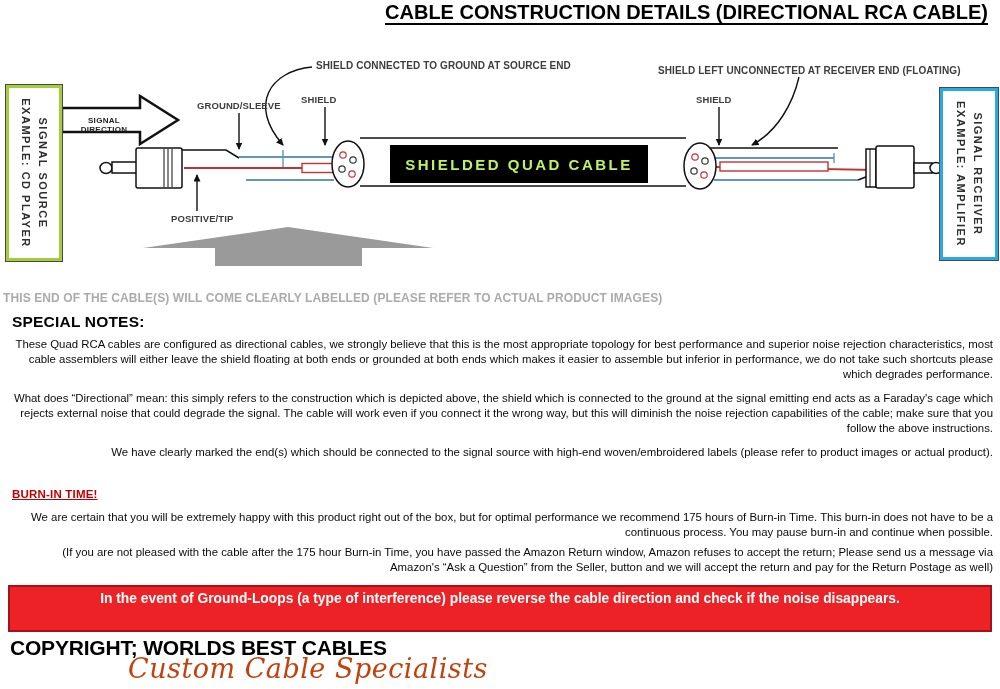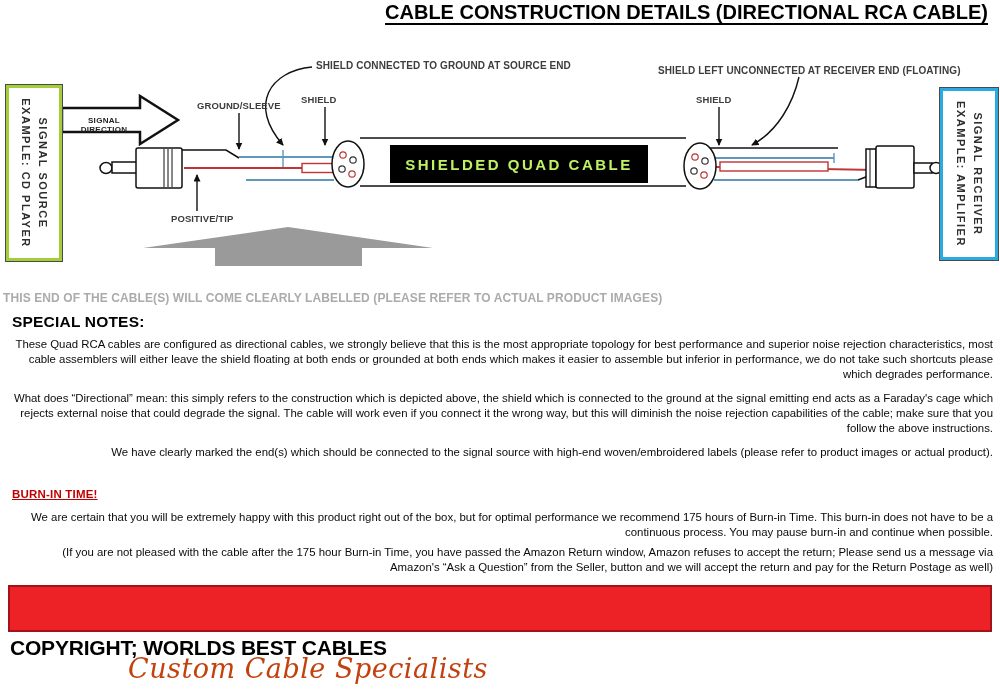--- a/index.html
+++ b/index.html
@@ -176,18 +176,19 @@
   <div class="notes">
     <p>These Quad RCA cables are configured as directional cables, we strongly believe that this is the most appropriate topology for best performance and superior noise rejection characteristics, most cable assemblers will either leave the shield floating at both ends or grounded at both ends which makes it easier to assemble but inferior in performance, we do not take such shortcuts please which degrades performance.</p>
     <p>What does “Directional” mean: this simply refers to the construction which is depicted above, the shield which is connected to the ground at the signal emitting end acts as a Faraday's cage which rejects external noise that could degrade the signal. The cable will work even if you connect it the wrong way, but this will diminish the noise rejection capabilities of the cable; make sure that you follow the above instructions.</p>
     <p class="mb20">We have clearly marked the end(s) which should be connected to the signal source with high-end woven/embroidered labels (please refer to product images or actual product).</p>
     <div class="burnin">BURN-IN TIME!</div>
     <p class="mb17">We are certain that you will be extremely happy with this product right out of the box, but for optimal performance we recommend 175 hours of Burn-in Time. This burn-in does not have to be a continuous process. You may pause burn-in and continue when possible.</p>
     <p>(If you are not pleased with the cable after the 175 hour Burn-in Time, you have passed the Amazon Return window, Amazon refuses to accept the return; Please send us a message via Amazon's “Ask a Question” from the Seller, button and we will accept the return and pay for the Return Postage as well)</p>
   </div>
 
   <div class="banner">
+    <div>In the event of Ground-Loops (a type of interference) please reverse the cable direction and check if the noise disappears.</div>
   </div>
 
   <div class="copyright">COPYRIGHT; WORLDS BEST CABLES</div>
   <div class="tagline">Custom Cable Specialists</div>
 
 </div>
 
 </body></html>

